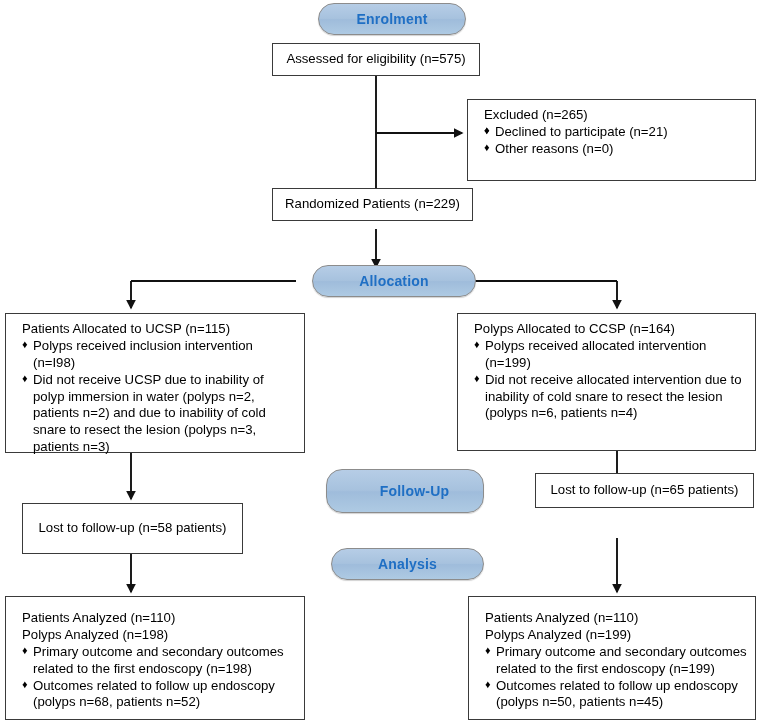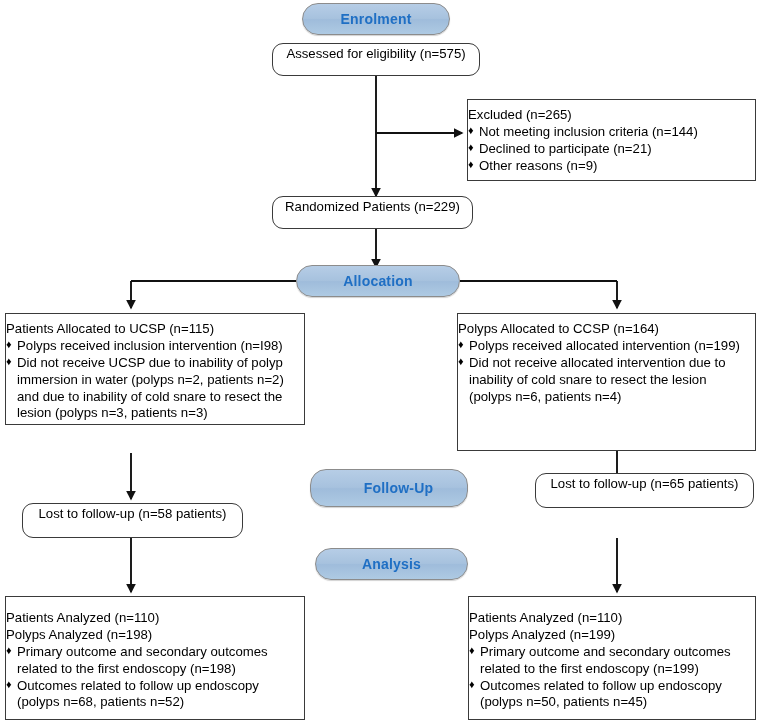--- a/index.html
+++ b/index.html
@@ -30,27 +30,27 @@
     box-sizing: border-box;
     background: #ffffff;
     border: 1.6px solid #3a3a3a;
     font-size: 13.2px;
     line-height: 1.28;
     color: #000000;
     z-index: 2;
   }
   .box.single {
     display: flex;
+    align-items: center;
     justify-content: center;
     text-align: center;
     padding: 2px 6px;
-    border-radius: 11px;
   }
   .box.block {
-    padding: 7px 7px 6px 0;
+    padding: 7px 7px 6px 16px;
   }
   .box .hdr {
     display: block;
     white-space: nowrap;
   }
   
   .blist {
     list-style: none;
     margin: 0;
     padding: 0;
@@ -75,20 +75,21 @@
     justify-content: center;
     border: 1.3px solid #8c8c8c;
     border-radius: 16px;
     background: linear-gradient(to bottom, #b6cde6 0%, #a7c2de 48%, #9fbcdb 52%, #aecae3 100%);
     color: #1f6fc4;
     font-size: 14px;
     font-weight: bold;
     letter-spacing: .2px;
     box-shadow: 0 1px 1px rgba(0,0,0,.18);
     z-index: 3;
+    margin-left: 16px;
   }
 </style>
 </head>
 <body>
 
 <div id="diagram">
 
   <svg id="connectors" viewBox="0 0 778 720" width="778" height="720" aria-hidden="true">
     <defs>
       <marker id="arrow" viewBox="0 0 10 10" refX="8.4" refY="5" markerWidth="5.2" markerHeight="5.2" orient="auto-start-reverse">
@@ -118,62 +119,62 @@
   </svg>
 
   <div class="banner" style="left:302px; top:3px; width:148px; height:32px;">
     <span>Enrolment</span>
   </div>
 
   <div class="banner" style="left:296px; top:265px; width:164px; height:32px;">
     <span>Allocation</span>
   </div>
 
-  <div class="banner" style="left:310px; top:469px; width:158px; height:38px;padding-left:19px;">
+  <div class="banner" style="left:310px; top:469px; width:158px; height:44px;padding-left:19px;">
     <span>Follow-Up</span>
   </div>
 
   <div class="banner" style="left:315px; top:548px; width:153px; height:32px;">
     <span>Analysis</span>
   </div>
 
   <div class="box single" style="left:272px; top:43px; width:208px; height:33px;">
     <span>Assessed for eligibility (n=575)</span>
   </div>
 
   <div class="box block" style="left:467px; top:99px; width:289px; height:82px;">
     <span class="hdr">Excluded (n=265)</span>
     <ul class="blist">
-      <li><span class="dia">♦</span><span>Not meeting inclusion criteria (n=144)</span></li>
+      <li><span class="dia">♦</span></li>
       <li><span class="dia">♦</span><span>Declined to participate (n=21)</span></li>
-      <li><span class="dia">♦</span><span>Other reasons (n=9)</span></li>
+      <li><span class="dia">♦</span><span>Other reasons (n=0)</span></li>
     </ul>
   </div>
 
-  <div class="box single" style="left:272px; top:196px; width:201px; height:33px;">
+  <div class="box single" style="left:272px; top:188px; width:201px; height:33px;">
     <span>Randomized Patients (n=229)</span>
   </div>
 
-  <div class="box block" style="left:5px; top:313px; width:300px; height:112px;">
+  <div class="box block" style="left:5px; top:313px; width:300px; height:140px;">
     <span class="hdr">Patients Allocated to UCSP (n=115)</span>
     <ul class="blist">
       <li><span class="dia">♦</span><span>Polyps received inclusion intervention (n=I98)</span></li>
       <li><span class="dia">♦</span><span>Did not receive UCSP due to inability of polyp immersion in water (polyps n=2, patients n=2) and due to inability of cold snare to resect the lesion (polyps n=3, patients n=3)</span></li>
     </ul>
   </div>
 
   <div class="box block" style="left:457px; top:313px; width:299px; height:138px;">
     <span class="hdr">Polyps Allocated to CCSP (n=164)</span>
     <ul class="blist">
       <li><span class="dia">♦</span><span>Polyps received allocated intervention (n=199)</span></li>
       <li><span class="dia">♦</span><span>Did not receive allocated intervention due to inability of cold snare to resect the lesion (polyps n=6, patients n=4)</span></li>
     </ul>
   </div>
 
-  <div class="box single" style="left:22px; top:503px; width:221px; height:35px;">
+  <div class="box single" style="left:22px; top:503px; width:221px; height:51px;">
     <span>Lost to follow-up (n=58 patients)</span>
   </div>
 
   <div class="box single" style="left:511px; top:473px; width:219px; height:35px;margin-left:24px;">
     <span>Lost to follow-up (n=65 patients)</span>
   </div>
 
   <div class="box block" style="left:5px; top:596px; width:300px; height:124px; padding-top:13px;">
     <span class="hdr">Patients Analyzed (n=110)</span>
     <span class="hdr">Polyps Analyzed (n=198)</span>

